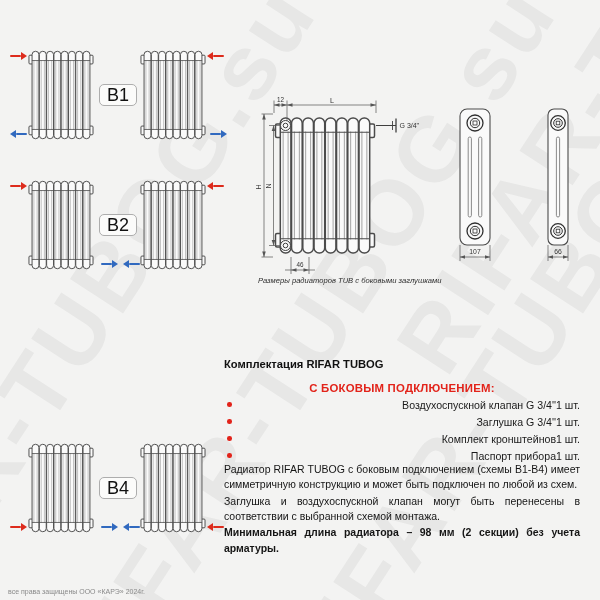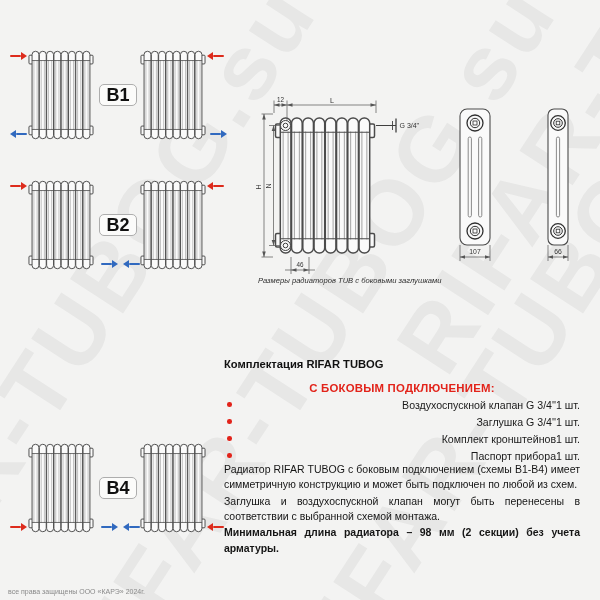--- a/index.html
+++ b/index.html
@@ -13,21 +13,21 @@
   
   .title{position:absolute;z-index:2;top:7px;right:9px;width:312px;text-align:right;
          font-size:17px;font-weight:700;line-height:1.28;letter-spacing:.2px;color:#141414;}
   
   .scheme{position:absolute;left:0;width:240px;height:102px;z-index:1;}
   .radfront{position:absolute;top:5px;width:66px;height:92px;}
   .rad-l{left:28px}.rad-r{left:140px}
   .slabel{position:absolute;left:99px;top:40px;min-width:24px;height:20px;padding:0 6px;
           background:#fbfbfa;border:1.3px solid #adadad;border-radius:5px;
           display:flex;align-items:center;justify-content:center;
-          font-size:18px;font-weight:700;color:#111;}
+          font-size:18px;font-weight:400;color:#111;}
   .arr{position:absolute;height:2.3px;width:11px;background:currentColor;border-radius:1px;}
   .arr::after{content:"";position:absolute;top:50%;transform:translateY(-50%);
               width:0;height:0;border:4.6px solid transparent;}
   .arr.right::after{left:100%;border-left:6.5px solid currentColor;border-right:0;}
   .arr.left::after{right:100%;border-right:6.5px solid currentColor;border-left:0;}
   .red{color:#dd2b1c}.blue{color:#3069bf}
   
   .dimdraw{position:absolute;left:256px;top:94px;z-index:1;}
   .sideW{position:absolute;left:449px;top:103px;z-index:1;}
   .sideN{position:absolute;left:540px;top:103px;z-index:1;}

